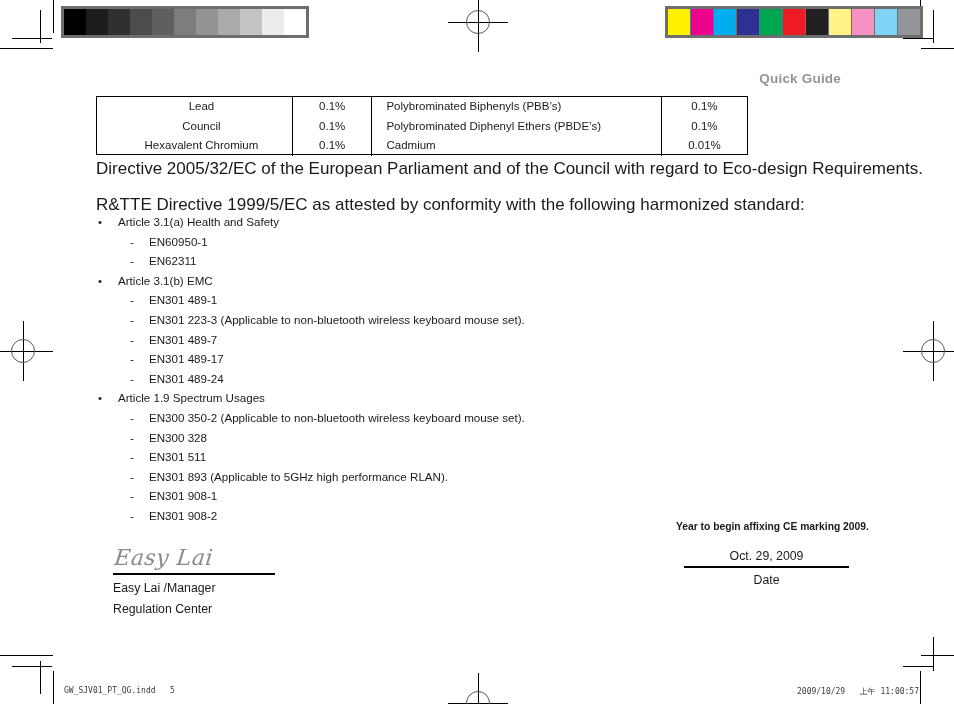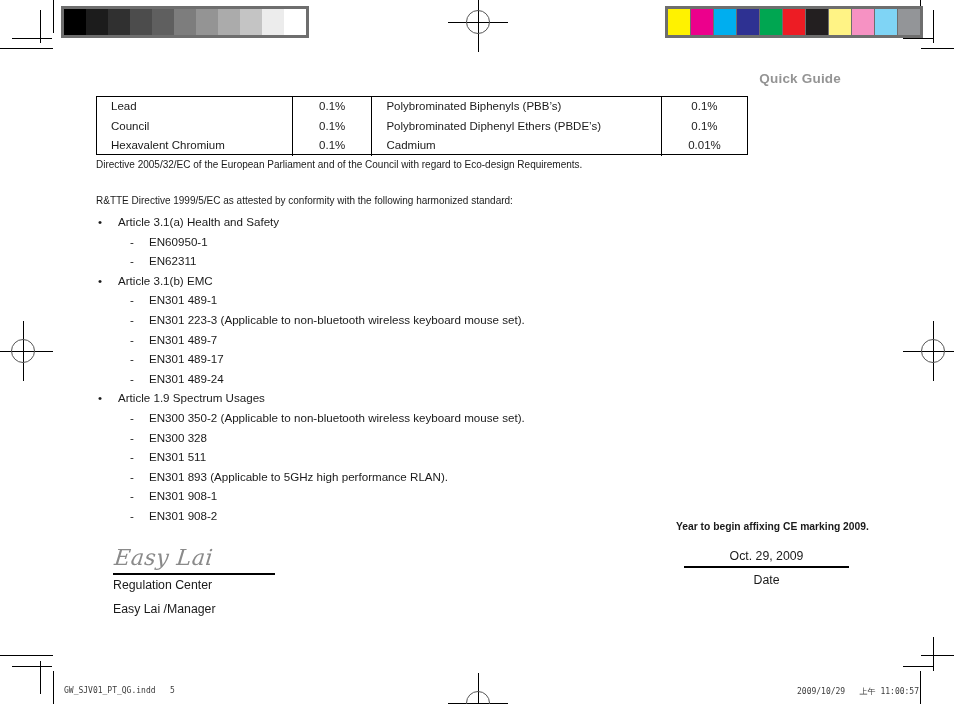--- a/index.html
+++ b/index.html
@@ -48,30 +48,30 @@
     position: absolute; left: 96px; top: 96px;
     width: 652px; height: 59px;
     border: 1.5px solid #000;
     border-collapse: collapse;
   }
   #subst-table table { width: 100%; height: 100%; border-collapse: collapse; }
   #subst-table td {
     font-size: 11.5px; color: #1a1a1a; padding: 0 0 0 14px;
     height: 19.6px; line-height: 19.6px; white-space: nowrap;
   }
-  #subst-table td.c1 { width: 196px; border-right: 1.5px solid #000; }
+  #subst-table td.c1 { width: 196px; border-right: 1.5px solid #000; text-align: center; }
   #subst-table td.c2 { width: 80px; text-align: center; padding: 0;
                         border-right: 1.5px solid #000; }
   #subst-table td.c3 { width: 290px; border-right: 1.5px solid #000; }
   #subst-table td.c4 { width: 86px; text-align: center; padding: 0; }
 
   
   .para {
     position: absolute; left: 96px;
-    font-size: 10px; color: #1a1a1a; white-space: nowrap;
+    font-size: 17px; color: #1a1a1a; white-space: nowrap;
   }
   #directive-line { top: 159px; }
   #rtte-line { top: 195px; }
 
   #compliance-list { position: absolute; left: 96px; top: 212px; width: 700px; }
   .li { position: relative; font-size: 11.6px; color: #1a1a1a;
         height: 19.6px; line-height: 19.6px; white-space: nowrap; }
   .li.lvl1 { padding-left: 22px; }
   .li.lvl2 { padding-left: 53px; }
   .li .bullet {
@@ -230,22 +230,22 @@
       <div class="li lvl2"><span class="bullet">-</span><span>EN300 328</span></div>
       <div class="li lvl2"><span class="bullet">-</span><span>EN301 511</span></div>
       <div class="li lvl2"><span class="bullet">-</span><span>EN301 893 (Applicable to 5GHz high performance RLAN).</span></div>
       <div class="li lvl2"><span class="bullet">-</span><span>EN301 908-1</span></div>
       <div class="li lvl2"><span class="bullet">-</span><span>EN301 908-2</span></div>
     </div>
 
   <div id="sig-block">
     <div id="signature-script">Easy Lai</div>
     <div id="sig-rule"></div>
+    <div id="sig-name">Easy Lai /Manager</div>
     <div id="sig-dept">Regulation Center</div>
-    <div id="sig-name">Easy Lai /Manager</div>
   </div>
 
   <div id="ce-note">Year to begin affixing CE marking 2009.</div>
   <div id="date-block">
     <div id="date-value">Oct. 29, 2009</div>
     <div id="date-rule"></div>
     <div id="date-label">Date</div>
   </div>
 
   <div class="footer" id="footer-file">GW_SJV01_PT_QG.indd   5</div>

